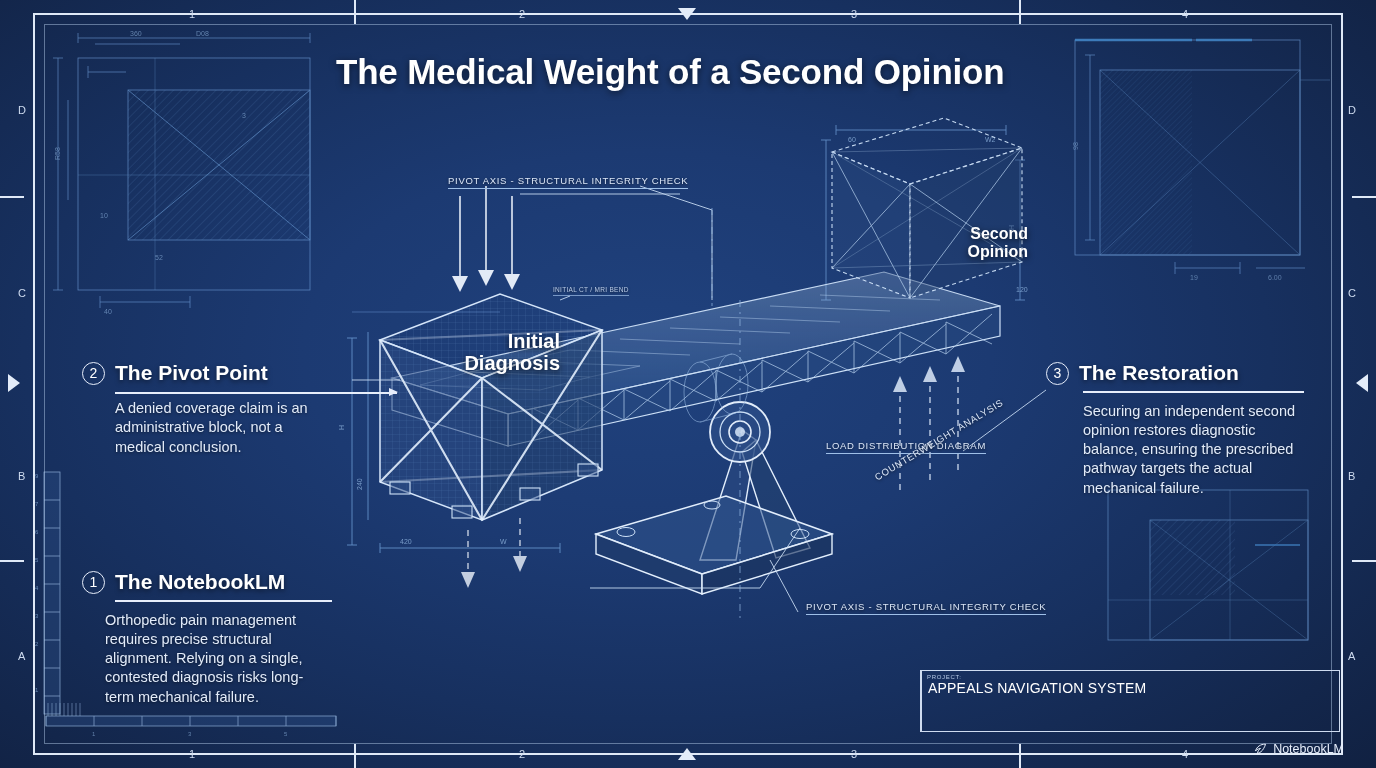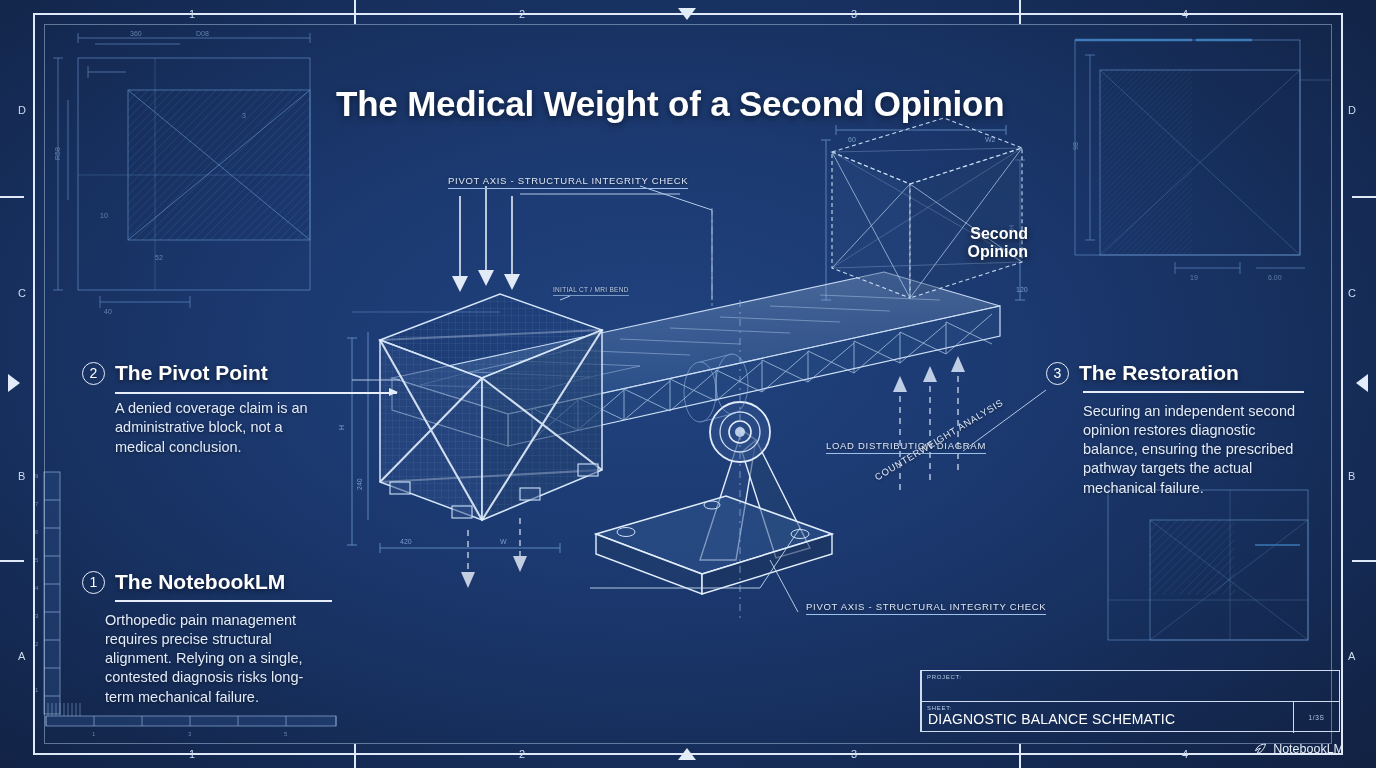--- a/index.html
+++ b/index.html
@@ -28,21 +28,21 @@
   .tri.up { border-left:9px solid transparent; border-right:9px solid transparent;
      border-bottom:12px solid #e3ecf9; }
   .tri.left { border-top:9px solid transparent; border-bottom:9px solid transparent;
      border-right:12px solid #e3ecf9; }
   .tri.right { border-top:9px solid transparent; border-bottom:9px solid transparent;
      border-left:12px solid #e3ecf9; }
 
   
   .page-title { position:absolute; left:336px; top:52px; width:730px;
      font-size:35px; font-weight:bold; color:#ffffff; letter-spacing:-.2px;
-     text-shadow:0 2px 7px rgba(0,0,0,.55);margin-top:32px; }
+     text-shadow:0 2px 7px rgba(0,0,0,.55); }
 
   
   .callout { position:absolute; }
   .co-head { display:flex; align-items:center; gap:10px; }
   .co-badge { width:23px; height:23px; border:1.6px solid #e7eefb; border-radius:50%;
      color:#ffffff; font-size:14px; display:flex; align-items:center;
      justify-content:center; flex:0 0 auto; }
   .co-title { font-size:21px; font-weight:bold; color:#ffffff;
      text-shadow:0 2px 5px rgba(0,0,0,.5); white-space:nowrap; }
   .co-rule { height:1.5px; background:#e7eefb; margin-top:6px; }
@@ -423,20 +423,24 @@
   <div class="zone-let" style="left:1348px;top:104px;">D</div>
   <div class="zone-let" style="left:1348px;top:287px;">C</div>
   <div class="zone-let" style="left:1348px;top:470px;">B</div>
   <div class="zone-let" style="left:1348px;top:650px;">A</div>
   <div class="tick-h" style="right:0;top:196px;width:24px;"></div>
   <div class="tick-h" style="right:0;top:560px;width:24px;"></div>
   <div class="tri left" style="right:8px;top:374px;"></div>
 
   <div class="page-title">The Medical Weight of a Second Opinion</div>
 
+  <div class="crate-label" style="left:420px;top:330px;width:140px;font-size:20px;">
+    <div>Initial</div>
+    <div>Diagnosis</div>
+  </div>
   <div class="crate-label" style="left:908px;top:225px;width:120px;font-size:16px;">
     <div>Second</div>
     <div>Opinion</div>
   </div>
 
   <div class="annot" style="left:448px;top:175px;">PIVOT AXIS - STRUCTURAL INTEGRITY CHECK</div>
   <div class="annot micro" style="left:553px;top:286px;">INITIAL CT / MRI BEND</div>
   <div class="annot" style="left:826px;top:440px;">LOAD DISTRIBUTION DIAGRAM</div>
   <div class="annot diag" style="left:876px;top:472px;transform:rotate(-31deg);transform-origin:left center;">COUNTERWEIGHT ANALYSIS</div>
   <div class="annot" style="left:806px;top:601px;">PIVOT AXIS - STRUCTURAL INTEGRITY CHECK</div>
@@ -464,25 +468,21 @@
       <div class="co-badge">3</div>
       <div class="co-title">The Restoration</div>
     </div>
     <div class="co-rule" style="margin-left:37px;width:221px;"></div>
     <div class="co-body" style="margin-left:37px;">Securing an independent second opinion restores diagnostic balance, ensuring the prescribed pathway targets the actual mechanical failure.</div>
   </div>
 
   <div class="tblock" style="left:920px;top:670px;width:420px;height:62px;">
     <div class="tb-row" style="height:31px;">
       <div class="tb-lab">PROJECT:</div>
-    </div>
-    <div class="tb-row" style="height:31px;">
-      <div class="tb-lab">SHEET:</div>
-      <div class="tb-val">DIAGNOSTIC BALANCE SCHEMATIC</div>
-      <div class="tb-cell">1/3S</div>
+      <div class="tb-val">APPEALS NAVIGATION SYSTEM</div>
     </div>
   </div>
 
   <div style="position:absolute;left:920px;top:670px;width:1.5px;height:62px;background:#cfdcf0;"></div>
 
   <div class="wmark">
     <svg width="15" height="15" viewBox="0 0 24 24" fill="none">
       <path d="M20 5 C12 5 6 9 4 16 C4 16 7 12 12 12 C9 14 7.5 17 7 20
                C11 19 15 16 17 12 C18.5 9.5 19.6 7.2 20 5 Z" stroke="#e7eefb" stroke-width="1.6" stroke-linejoin="round" fill="none"></path>
     </svg>

